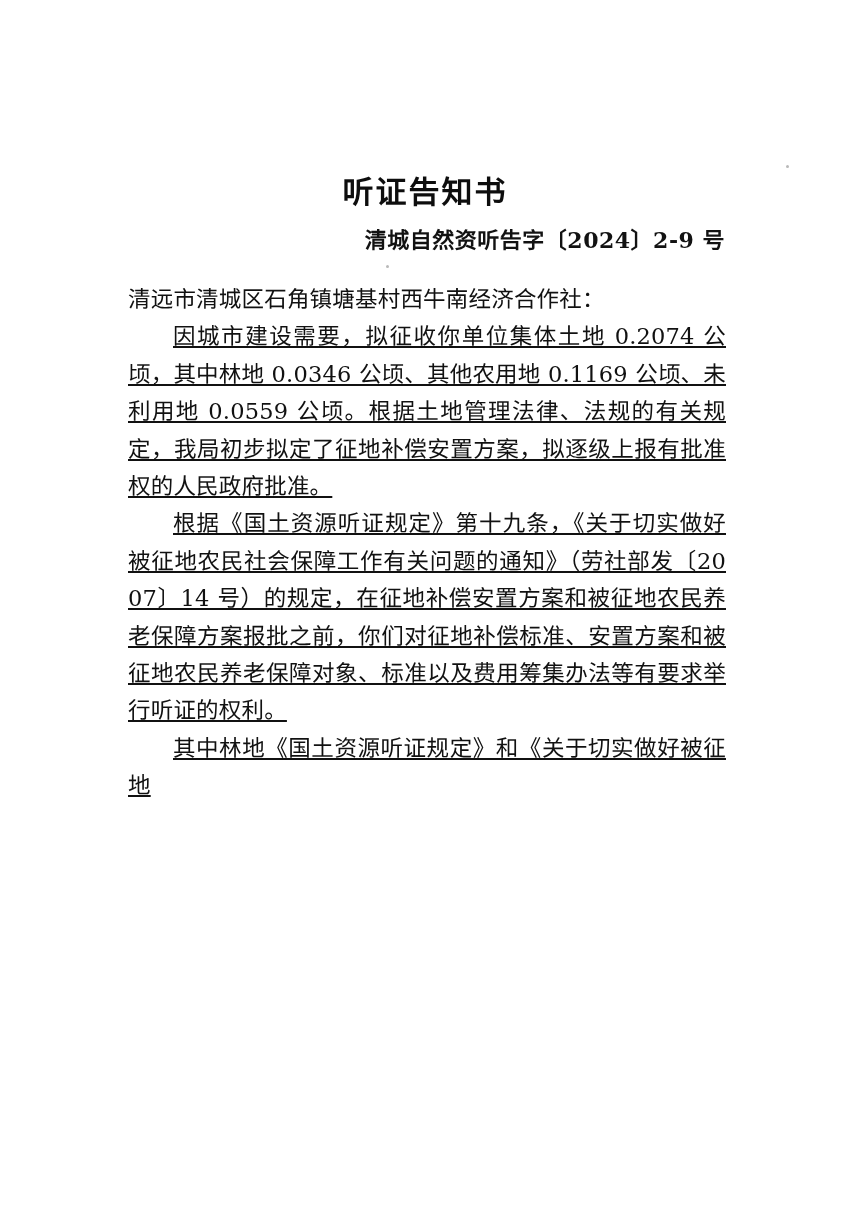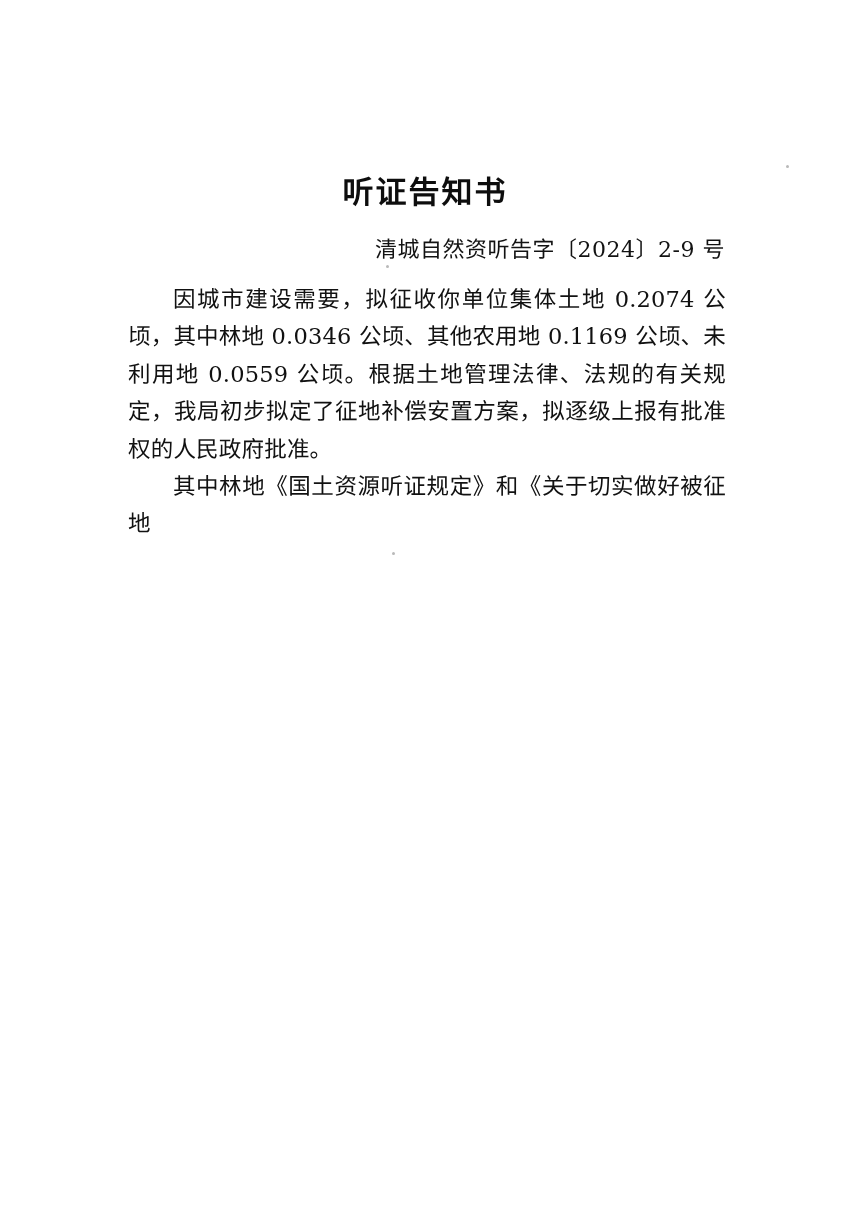--- a/index.html
+++ b/index.html
@@ -36,28 +36,29 @@
     font-weight: 700;
     font-size: 31px;
     letter-spacing: 2px;
     line-height: 40px;
     color: #0d0d0d;
   }
 
   
   .doc-number {
     position: absolute;
-    top: 234px;
+    top: 224px;
     left: 128px;
     width: 597px;
     text-align: right;
     font-size: 22px;
     line-height: 32px;
     letter-spacing: 0.5px;
     color: #121212;
+    font-weight: bold;
   }
 
   
   .body-col {
     position: absolute;
     top: 281px;
     left: 128px;
     width: 598px;
   }
 
@@ -72,20 +73,21 @@
     color: #111111;
     word-break: break-all;
   }
 
   .para.addressee {
     text-indent: 0;
   }
 
   .para.indented {
     text-indent: 2em;
+    text-decoration: underline;
   }
 
   
   .speckle {
     position: absolute;
     background: #b9b9b9;
     border-radius: 50%;
     pointer-events: none;
   }
   .speckle.s1 { width: 3px; height: 3px; top: 165px; left: 786px; }
@@ -102,22 +104,24 @@
   <div class="speckle s2"></div>
   <div class="speckle s3"></div>
   <div class="speckle s4"></div>
 
   <h1 class="doc-title">听证告知书</h1>
 
   <div class="doc-number">清城自然资听告字〔2024〕2-9 号</div>
 
   <div class="body-col">
 
+    <p class="para addressee">清远市清城区石角镇塘基村西牛南经济合作社：</p>
 
     <p class="para indented">因城市建设需要，拟征收你单位集体土地 0.2074 公顷，其中林地 0.0346 公顷、其他农用地 0.1169 公顷、未利用地 0.0559 公顷。根据土地管理法律、法规的有关规定，我局初步拟定了征地补偿安置方案，拟逐级上报有批准权的人民政府批准。</p>
 
 
+    <p class="para indented">根据《国土资源听证规定》第十九条，《关于切实做好被征地农民社会保障工作有关问题的通知》（劳社部发〔2007〕14 号）的规定，在征地补偿安置方案和被征地农民养老保障方案报批之前，你们对征地补偿标准、安置方案和被征地农民养老保障对象、标准以及费用筹集办法等有要求举行听证的权利。</p>
 
     <p class="para indented">其中林地《国土资源听证规定》和《关于切实做好被征地</p>
 
   </div>
 
 </div>
 
 </body></html>

